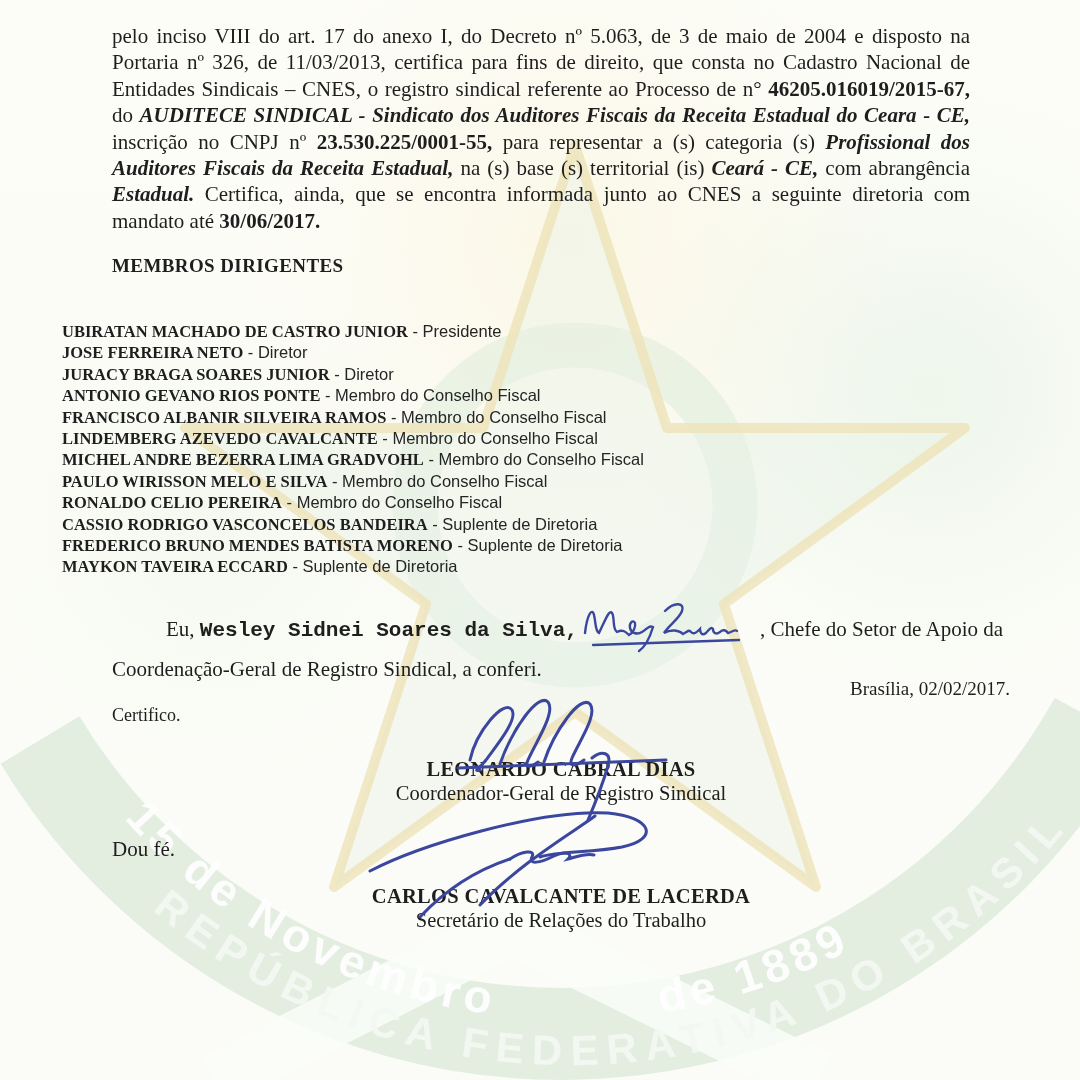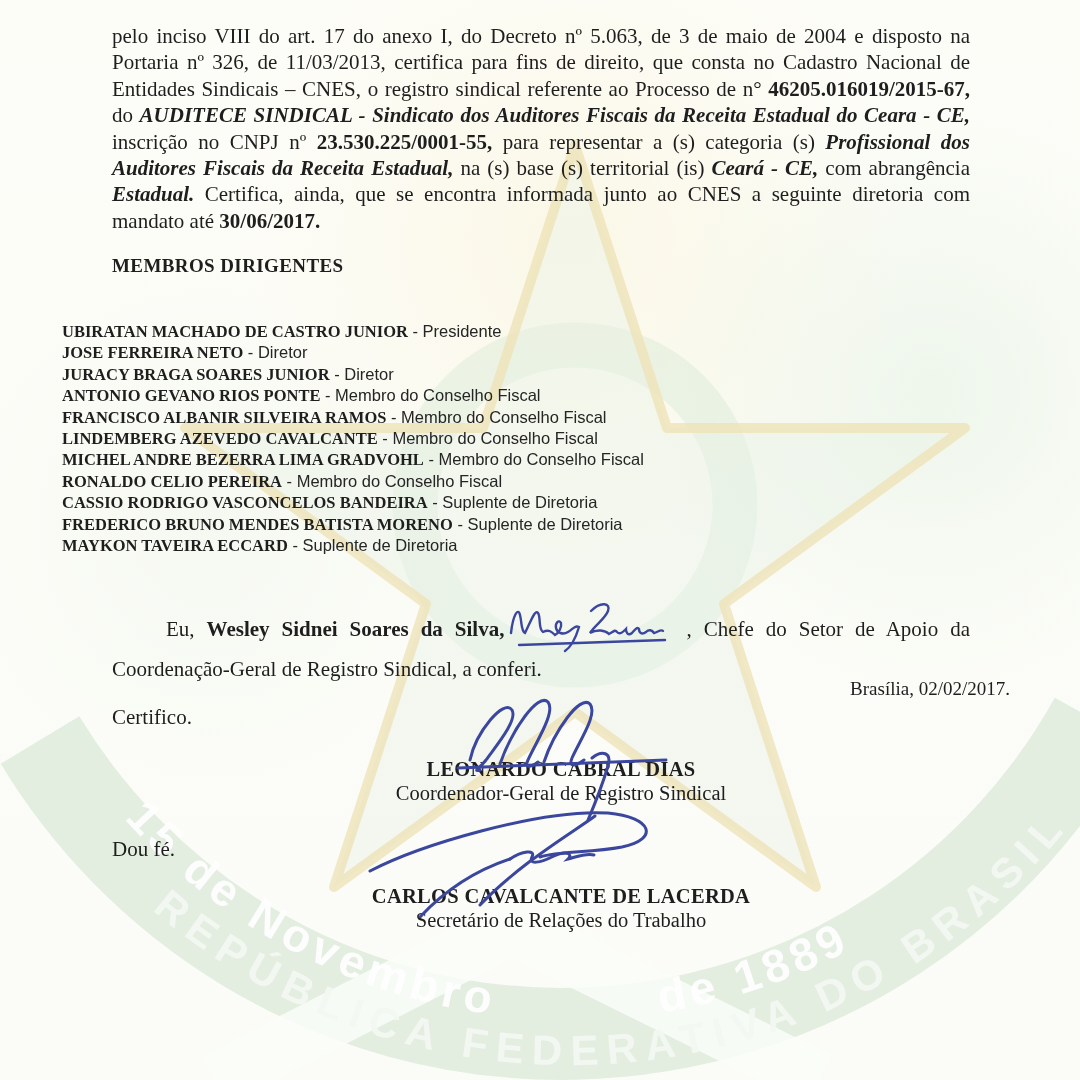--- a/index.html
+++ b/index.html
@@ -29,25 +29,25 @@
   .members-heading { top:255px; left:112px; width:898px; 
     font-weight:bold; font-size:19px; line-height:22px; letter-spacing:0.4px; }
   .members-list { top:321px; left:62px; width:998px; 
     font-size:16.5px; line-height:20.4px; }
   .member-name { font-weight:bold; }
   .member-role, .member-sep { font-family:"Liberation Sans", sans-serif; font-size:16.5px; color:#252525; }
 
   .attestation { top:599px; left:112px; width:858px; font-size:21px; line-height:33px; }
   .attest-line1 { text-align:justify; text-align-last:justify; white-space:nowrap; }
   .attest-indent { display:inline-block; width:54px; }
-  .name-bold { font-weight:bold; }
+  .name-bold { font-weight:bold;font-family:Liberation Mono, monospace; }
   .inline-sig { vertical-align:-17px; margin:0 1px; }
 
   .dateline { top:678px; left:112px; width:898px; text-align:right; font-size:19px; }
-  .certifico { top:705px; left:112px; font-size:21px;text-align:center; }
+  .certifico { top:705px; left:112px; font-size:18px;text-align:center; }
   .doufe { top:837px; left:112px; font-size:21px; }
 
   .signer-block { left:112px; width:898px; text-align:center; }
   .signer-1 { top:757px; }
   .signer-2 { top:884px; }
   .signer-name { font-weight:bold; font-size:20.5px; line-height:24px; letter-spacing:0.3px; }
   .signer-title { font-size:20.5px; line-height:25px; }
 
   .sig-svg { position:absolute; z-index:3; }
   .sig-1 { left:452px; top:672px; }
@@ -90,20 +90,21 @@
   </div>
 
   <div class="layer members-list">
       <div class="member-row"><span class="member-name">UBIRATAN MACHADO DE CASTRO JUNIOR</span><span class="member-sep"> - </span><span class="member-role">Presidente</span></div>
       <div class="member-row"><span class="member-name">JOSE FERREIRA NETO</span><span class="member-sep"> - </span><span class="member-role">Diretor</span></div>
       <div class="member-row"><span class="member-name">JURACY BRAGA SOARES JUNIOR</span><span class="member-sep"> - </span><span class="member-role">Diretor</span></div>
       <div class="member-row"><span class="member-name">ANTONIO GEVANO RIOS PONTE</span><span class="member-sep"> - </span><span class="member-role">Membro do Conselho Fiscal</span></div>
       <div class="member-row"><span class="member-name">FRANCISCO ALBANIR SILVEIRA RAMOS</span><span class="member-sep"> - </span><span class="member-role">Membro do Conselho Fiscal</span></div>
       <div class="member-row"><span class="member-name">LINDEMBERG AZEVEDO CAVALCANTE</span><span class="member-sep"> - </span><span class="member-role">Membro do Conselho Fiscal</span></div>
       <div class="member-row"><span class="member-name">MICHEL ANDRE BEZERRA LIMA GRADVOHL</span><span class="member-sep"> - </span><span class="member-role">Membro do Conselho Fiscal</span></div>
+      <div class="member-row"><span class="member-name">PAULO WIRISSON MELO E SILVA</span><span class="member-sep"> - </span><span class="member-role">Membro do Conselho Fiscal</span></div>
       <div class="member-row"><span class="member-name">RONALDO CELIO PEREIRA</span><span class="member-sep"> - </span><span class="member-role">Membro do Conselho Fiscal</span></div>
       <div class="member-row"><span class="member-name">CASSIO RODRIGO VASCONCELOS BANDEIRA</span><span class="member-sep"> - </span><span class="member-role">Suplente de Diretoria</span></div>
       <div class="member-row"><span class="member-name">FREDERICO BRUNO MENDES BATISTA MORENO</span><span class="member-sep"> - </span><span class="member-role">Suplente de Diretoria</span></div>
       <div class="member-row"><span class="member-name">MAYKON TAVEIRA ECCARD</span><span class="member-sep"> - </span><span class="member-role">Suplente de Diretoria</span></div>
     </div>
 
   <div class="layer attestation">
     <div class="attest-line1">
       <span class="attest-indent"></span><span>Eu, </span><span class="name-bold">Wesley Sidnei Soares da Silva,</span><svg class="inline-sig" width="180" height="54" viewBox="0 0 180 54">
           <g fill="none" stroke="#3b479e" stroke-width="2.4" stroke-linecap="round">

